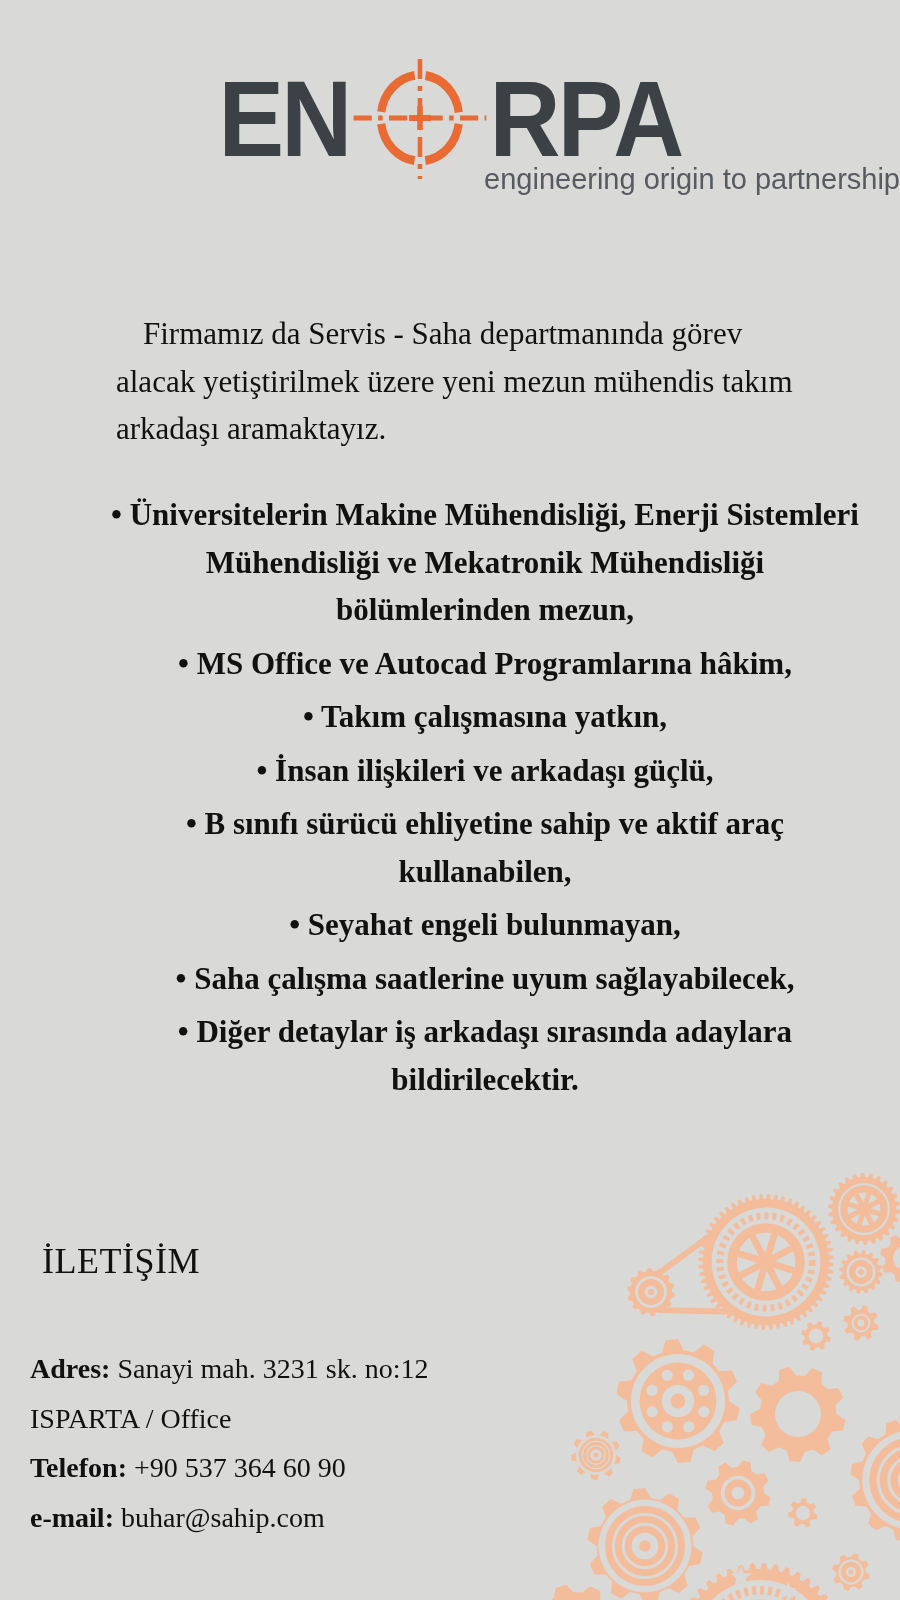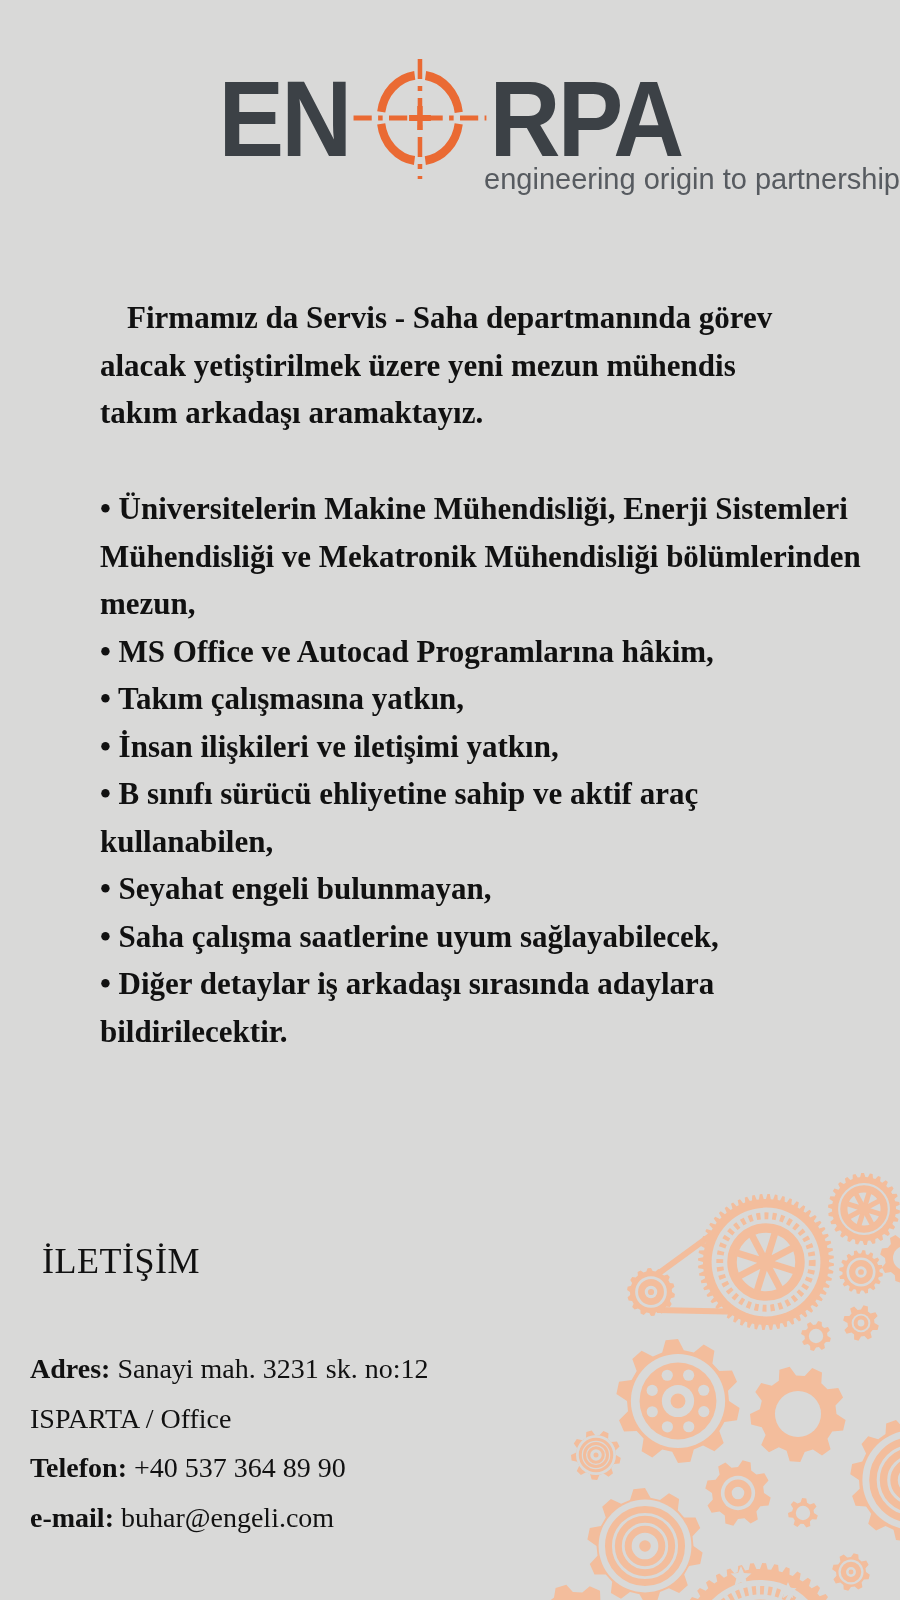--- a/index.html
+++ b/index.html
@@ -11,25 +11,25 @@
     overflow:hidden;color:var(--ink);font-family:"Liberation Serif","DejaVu Serif",serif;padding-left:36px;}
   .logo-row{position:absolute;top:57px;left:0;width:900px;display:flex;
     justify-content:center;align-items:center;
     font-family:"Liberation Sans","DejaVu Sans",sans-serif;font-weight:bold;
     font-size:108px;line-height:108px;color:var(--logo);letter-spacing:-3px;
     transform:scaleX(.91);transform-origin:450px 50%;}
   .crosshair{width:150px;height:124px;flex:none;margin:0 2px;}
   .tagline{position:absolute;top:163px;left:0;width:900px;text-align:right;
     font-family:"Liberation Sans","DejaVu Sans",sans-serif;font-size:29px;
     color:var(--tag);}
-  .intro{position:absolute;top:294px;left:100px;width:700px;margin:0;
-    font-size:31px;line-height:47.5px;font-weight:bold;text-indent:27px;}
+  .intro{position:absolute;top:294px;left:100px;width:700px;margin:16px;
+    font-size:31px;line-height:47.5px;font-weight:normal;text-indent:27px;}
   .reqs{position:absolute;top:485px;left:100px;width:770px;
     font-size:31px;line-height:47.5px;font-weight:bold;}
-  .req{margin:0;}
+  .req{margin:6px;text-align:center;}
   .contact-heading{position:absolute;top:1240px;left:42px;margin:0;
     font-size:36px;font-weight:normal;letter-spacing:.5px;}
   .contact{position:absolute;top:1344px;left:30px;width:600px;
     font-size:28px;line-height:49.5px;}
   .c-label{font-weight:bold;}
   .gears{position:absolute;left:540px;top:1130px;width:360px;height:470px;}
 </style>
 </head>
 <body>
 
@@ -48,34 +48,34 @@
   </div>
 
   <div class="tagline">engineering origin to partnership</div>
 
   <p class="intro">Firmamız da Servis - Saha departmanında görev alacak yetiştirilmek üzere yeni mezun mühendis takım arkadaşı aramaktayız.</p>
 
   <div class="reqs" id="reqs">
       <p class="req"><span>• </span><span>Üniversitelerin Makine Mühendisliği, Enerji Sistemleri Mühendisliği ve Mekatronik Mühendisliği bölümlerinden mezun,</span></p>
       <p class="req"><span>• </span><span>MS Office ve Autocad Programlarına hâkim,</span></p>
       <p class="req"><span>• </span><span>Takım çalışmasına yatkın,</span></p>
-      <p class="req"><span>• </span><span>İnsan ilişkileri ve iletişimi yatkın,</span></p>
+      <p class="req"><span>• </span><span>İnsan ilişkileri ve arkadaşı güçlü,</span></p>
       <p class="req"><span>• </span><span>B sınıfı sürücü ehliyetine sahip ve aktif araç kullanabilen,</span></p>
       <p class="req"><span>• </span><span>Seyahat engeli bulunmayan,</span></p>
       <p class="req"><span>• </span><span>Saha çalışma saatlerine uyum sağlayabilecek,</span></p>
       <p class="req"><span>• </span><span>Diğer detaylar iş arkadaşı sırasında adaylara bildirilecektir.</span></p>
     </div>
 
   <h2 class="contact-heading">İLETİŞİM</h2>
 
   <div class="contact" id="contact">
       <div><span class="c-label">Adres:</span> <span>Sanayi mah. 3231 sk. no:12</span></div>
       <div><span>ISPARTA / Office</span></div>
-      <div><span class="c-label">Telefon:</span> <span>+40 537 364 89 90</span></div>
-      <div><span class="c-label">e-mail:</span> <span>buhar@engeli.com</span></div>
+      <div><span class="c-label">Telefon:</span> <span>+90 537 364 60 90</span></div>
+      <div><span class="c-label">e-mail:</span> <span>buhar@sahip.com</span></div>
     </div>
 
   <svg class="gears" id="gears" viewBox="540 1130 360 470">
       <line x1="655" y1="1276" x2="740" y2="1214" stroke="#f3bd9c" stroke-width="6"></line>
       <line x1="657" y1="1310" x2="748" y2="1312" stroke="#f3bd9c" stroke-width="6"></line>
       <g>
         <path d="M829.0,1262.0L834.0,1263.4L833.9,1265.8L828.8,1266.8L828.6,1269.1L833.4,1271.0L833.0,1273.4L827.9,1273.8L827.4,1276.0L832.0,1278.5L831.3,1280.8L826.2,1280.7L825.5,1282.8L829.7,1285.8L828.8,1288.0L823.7,1287.3L822.8,1289.3L826.7,1292.7L825.5,1294.9L820.5,1293.6L819.3,1295.5L822.8,1299.3L821.5,1301.3L816.6,1299.5L815.3,1301.3L818.3,1305.5L816.7,1307.3L812.1,1304.9L810.5,1306.5L813.1,1311.0L811.3,1312.7L807.0,1309.8L805.3,1311.3L807.3,1316.0L805.3,1317.5L801.4,1314.1L799.5,1315.3L801.0,1320.3L798.9,1321.5L795.4,1317.7L793.3,1318.8L794.3,1323.8L792.0,1324.8L788.9,1320.7L786.8,1321.5L787.2,1326.6L784.8,1327.3L782.2,1322.9L780.0,1323.4L779.8,1328.6L777.4,1329.0L775.3,1324.3L773.1,1324.6L772.2,1329.7L769.8,1329.9L768.3,1325.0L766.0,1325.0L764.6,1330.0L762.2,1329.9L761.2,1324.8L758.9,1324.6L757.0,1329.4L754.6,1329.0L754.2,1323.9L752.0,1323.4L749.5,1328.0L747.2,1327.3L747.3,1322.2L745.2,1321.5L742.2,1325.7L740.0,1324.8L740.7,1319.7L738.7,1318.8L735.3,1322.7L733.1,1321.5L734.4,1316.5L732.5,1315.3L728.7,1318.8L726.7,1317.5L728.5,1312.6L726.7,1311.3L722.5,1314.3L720.7,1312.7L723.1,1308.1L721.5,1306.5L717.0,1309.1L715.3,1307.3L718.2,1303.0L716.7,1301.3L712.0,1303.3L710.5,1301.3L713.9,1297.4L712.7,1295.5L707.7,1297.0L706.5,1294.9L710.3,1291.4L709.2,1289.3L704.2,1290.3L703.2,1288.0L707.3,1284.9L706.5,1282.8L701.4,1283.2L700.7,1280.8L705.1,1278.2L704.6,1276.0L699.4,1275.8L699.0,1273.4L703.7,1271.3L703.4,1269.1L698.3,1268.2L698.1,1265.8L703.0,1264.3L703.0,1262.0L698.0,1260.6L698.1,1258.2L703.2,1257.2L703.4,1254.9L698.6,1253.0L699.0,1250.6L704.1,1250.2L704.6,1248.0L700.0,1245.5L700.7,1243.2L705.8,1243.3L706.5,1241.2L702.3,1238.2L703.2,1236.0L708.3,1236.7L709.2,1234.7L705.3,1231.3L706.5,1229.1L711.5,1230.4L712.7,1228.5L709.2,1224.7L710.5,1222.7L715.4,1224.5L716.7,1222.7L713.7,1218.5L715.3,1216.7L719.9,1219.1L721.5,1217.5L718.9,1213.0L720.7,1211.3L725.0,1214.2L726.7,1212.7L724.7,1208.0L726.7,1206.5L730.6,1209.9L732.5,1208.7L731.0,1203.7L733.1,1202.5L736.6,1206.3L738.7,1205.2L737.7,1200.2L740.0,1199.2L743.1,1203.3L745.2,1202.5L744.8,1197.4L747.2,1196.7L749.8,1201.1L752.0,1200.6L752.2,1195.4L754.6,1195.0L756.7,1199.7L758.9,1199.4L759.8,1194.3L762.2,1194.1L763.7,1199.0L766.0,1199.0L767.4,1194.0L769.8,1194.1L770.8,1199.2L773.1,1199.4L775.0,1194.6L777.4,1195.0L777.8,1200.1L780.0,1200.6L782.5,1196.0L784.8,1196.7L784.7,1201.8L786.8,1202.5L789.8,1198.3L792.0,1199.2L791.3,1204.3L793.3,1205.2L796.7,1201.3L798.9,1202.5L797.6,1207.5L799.5,1208.7L803.3,1205.2L805.3,1206.5L803.5,1211.4L805.3,1212.7L809.5,1209.7L811.3,1211.3L808.9,1215.9L810.5,1217.5L815.0,1214.9L816.7,1216.7L813.8,1221.0L815.3,1222.7L820.0,1220.7L821.5,1222.7L818.1,1226.6L819.3,1228.5L824.3,1227.0L825.5,1229.1L821.7,1232.6L822.8,1234.7L827.8,1233.7L828.8,1236.0L824.7,1239.1L825.5,1241.2L830.6,1240.8L831.3,1243.2L826.9,1245.8L827.4,1248.0L832.6,1248.2L833.0,1250.6L828.3,1252.7L828.6,1254.9L833.7,1255.8L833.9,1258.2L829.0,1259.7Z" fill="#f3bd9c"></path>
         <circle cx="766" cy="1262" r="54.400000000000006" fill="#d9d9d8"></circle>
         <circle cx="766" cy="1262" r="46.24" fill="none" stroke="#f3bd9c" stroke-width="6.800000000000001" stroke-dasharray="4 4"></circle>
         <circle cx="766" cy="1262" r="34" fill="none" stroke="#f3bd9c" stroke-width="9.520000000000001"></circle>

